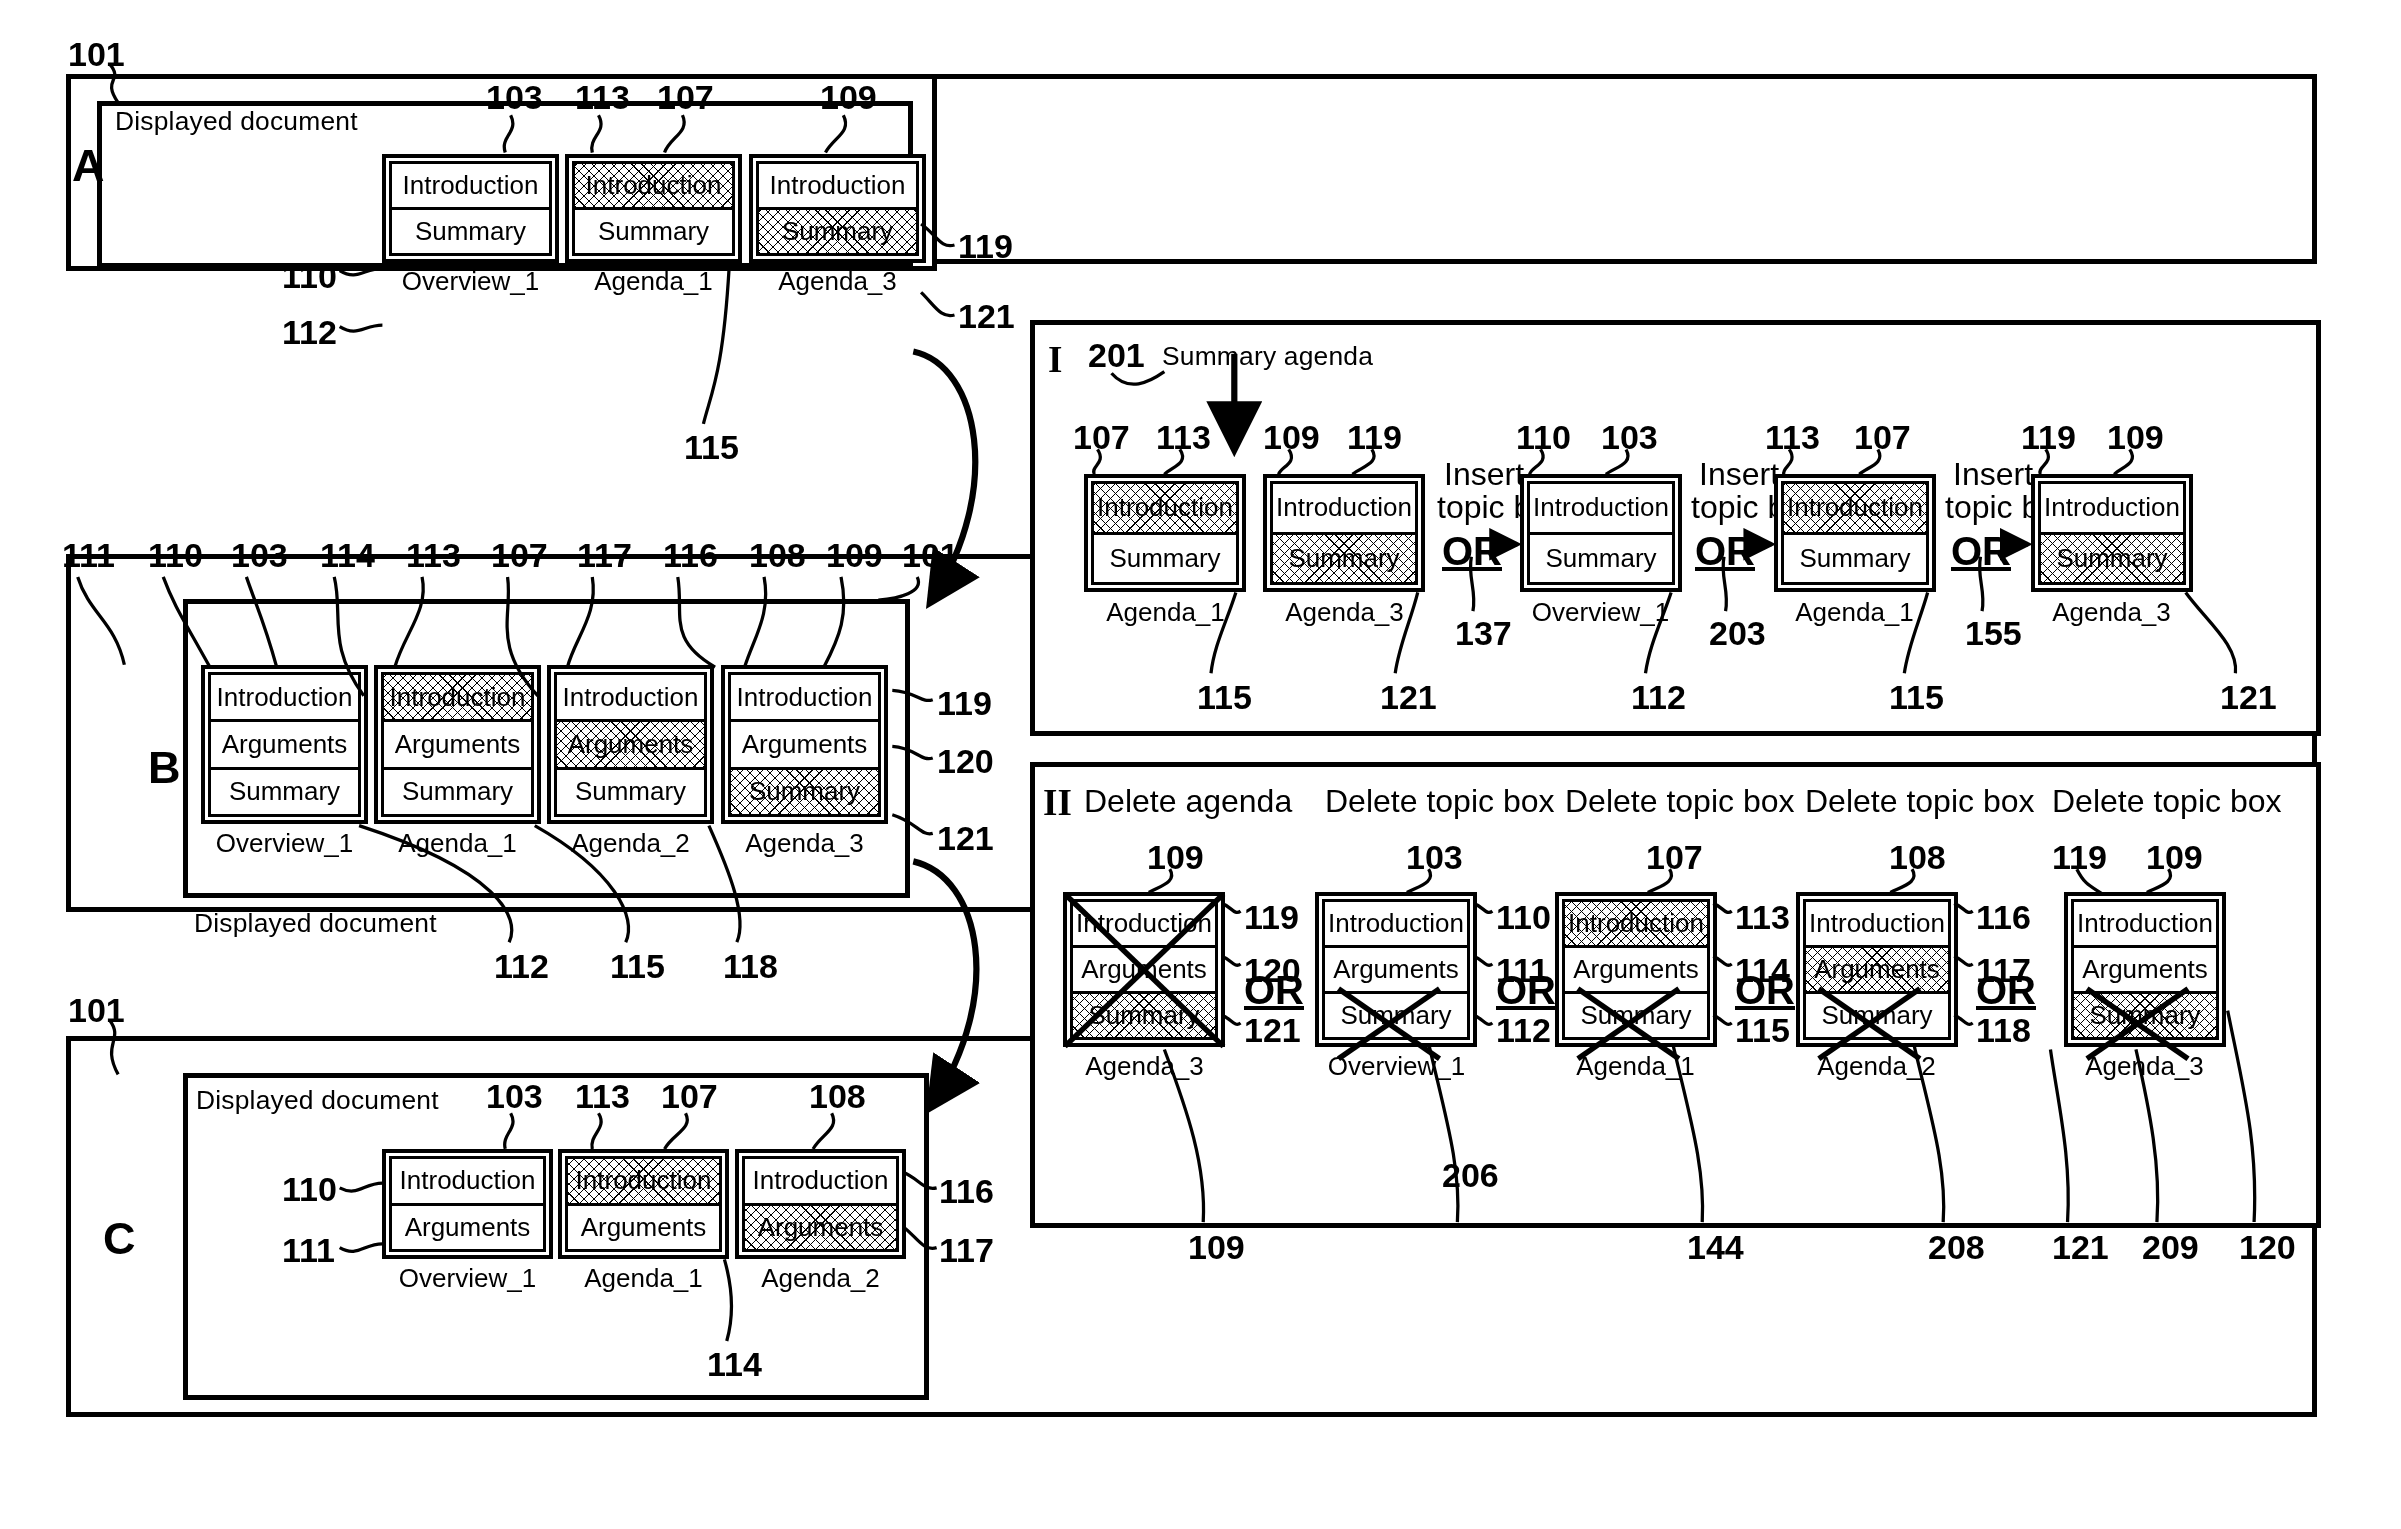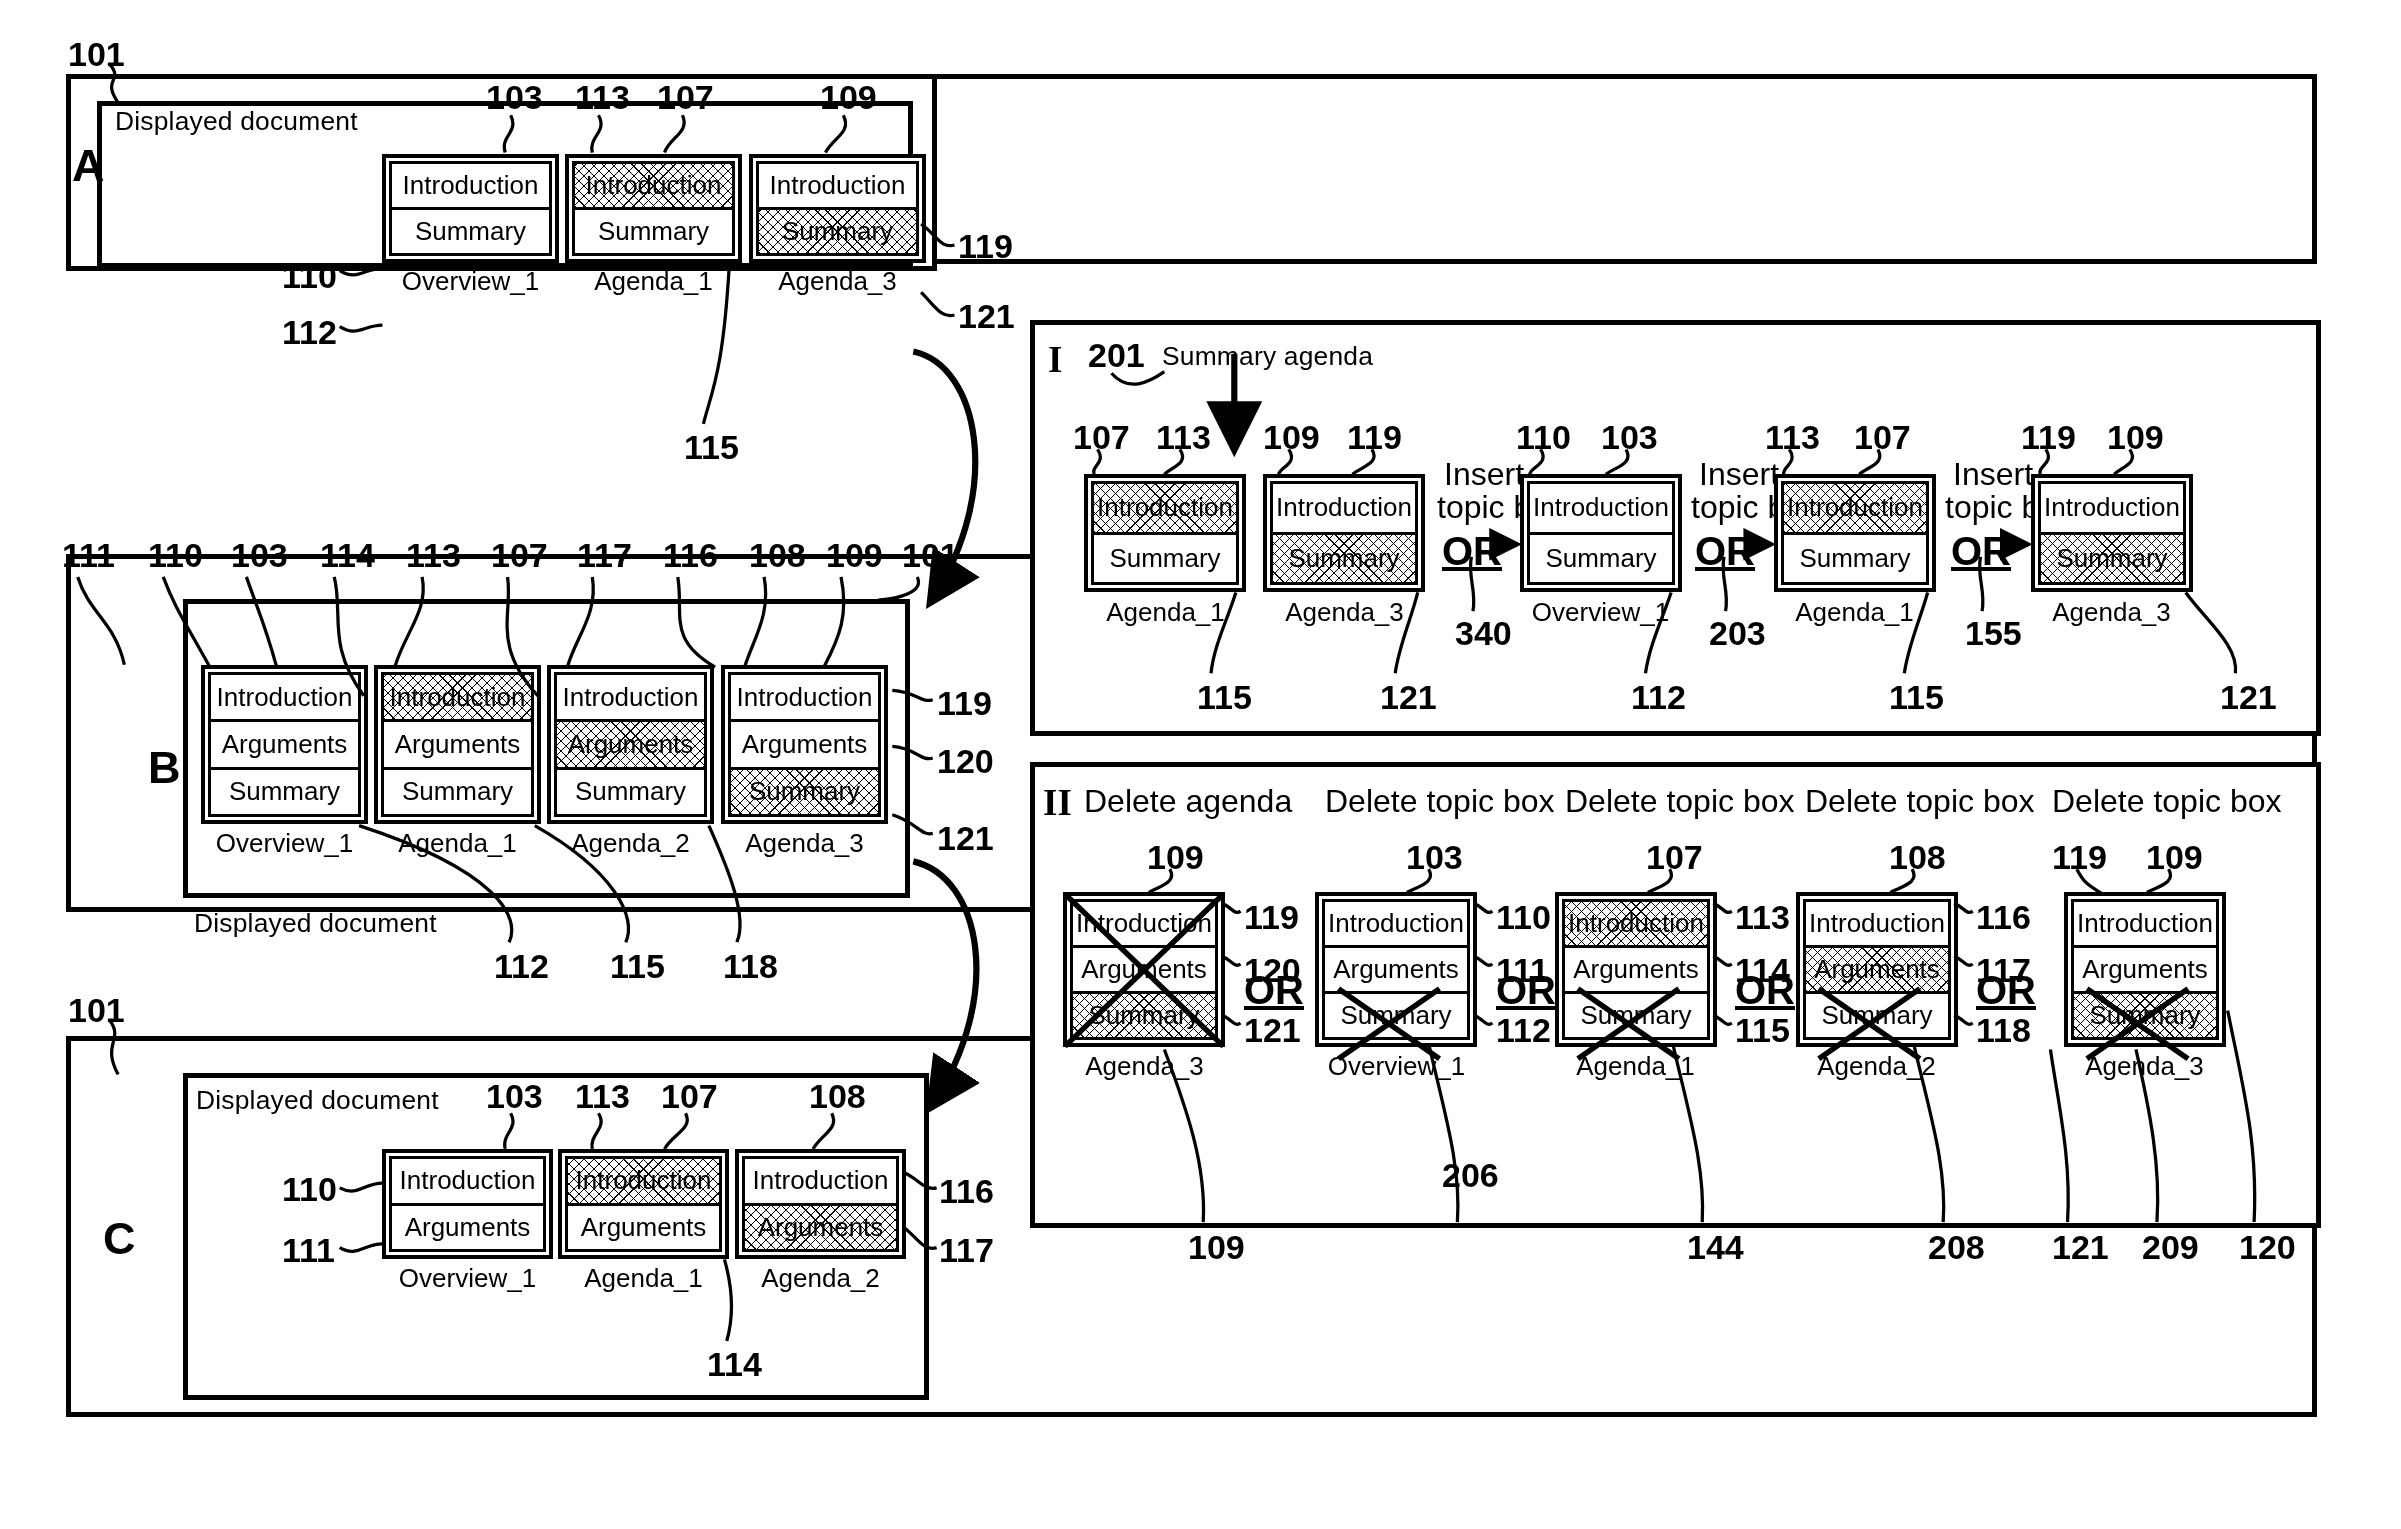--- a/index.html
+++ b/index.html
@@ -209,21 +209,21 @@
     </div>
   </div>
   <span class="agenda-name" style="left:1256px;top:597px;width:177px;">Agenda_3</span>
   <span class="refnum" style="left:1263px;top:418px;">109</span>
   <span class="refnum" style="left:1347px;top:418px;">119</span>
   <span class="refnum" style="left:1380px;top:678px;">121</span>
 
   <span class="oplabel" style="left:1444px;top:457px;width:124px;">Insert</span>
   <span class="oplabel" style="left:1437px;top:490px;width:140px;">topic box</span>
   <span class="ortext" style="left:1442px;top:529px;">OR</span>
-  <span class="refnum" style="left:1455px;top:614px;">340</span>
+  <span class="refnum" style="left:1455px;top:614px;">137</span>
 
   <div class="agenda" style="left:1520px;top:474px;width:162px;height:118px;">
     <div class="agenda-inner">
       <div class="tbox">Introduction</div>
       <div class="tbox">Summary</div>
     </div>
   </div>
   <span class="agenda-name" style="left:1512px;top:597px;width:177px;">Overview_1</span>
   <span class="refnum" style="left:1516px;top:418px;">110</span>
   <span class="refnum" style="left:1601px;top:418px;">103</span>

